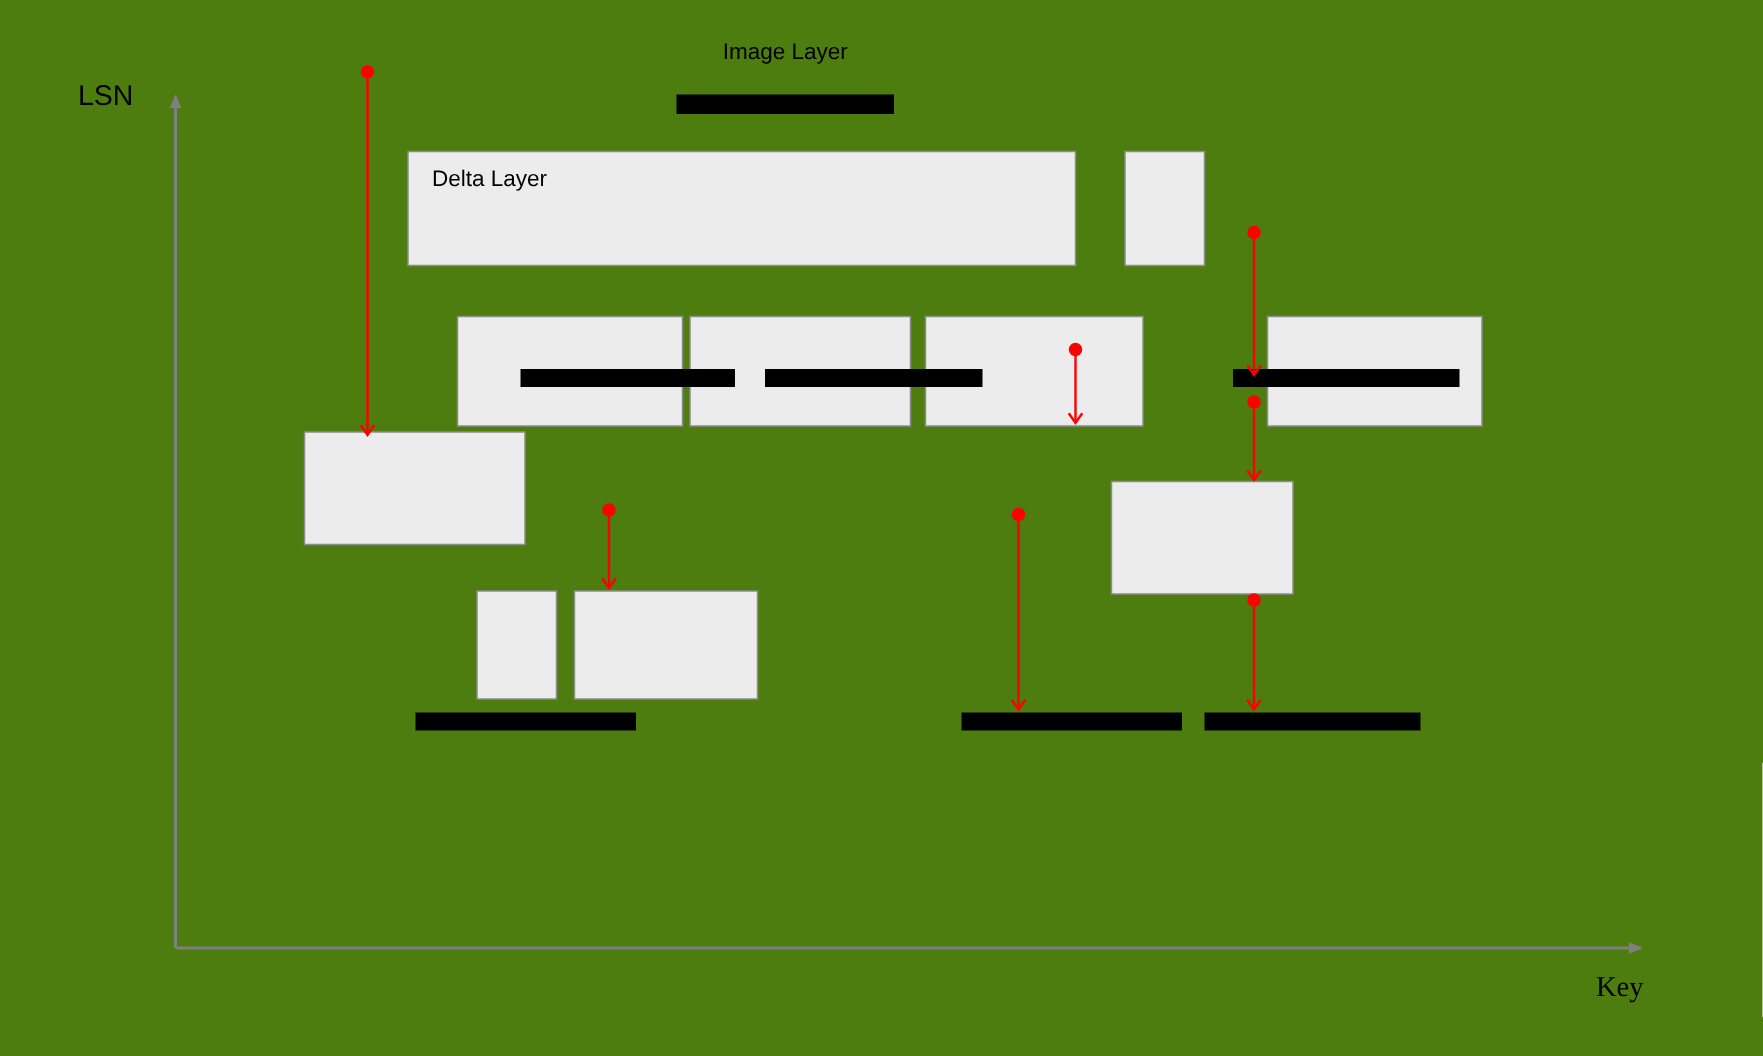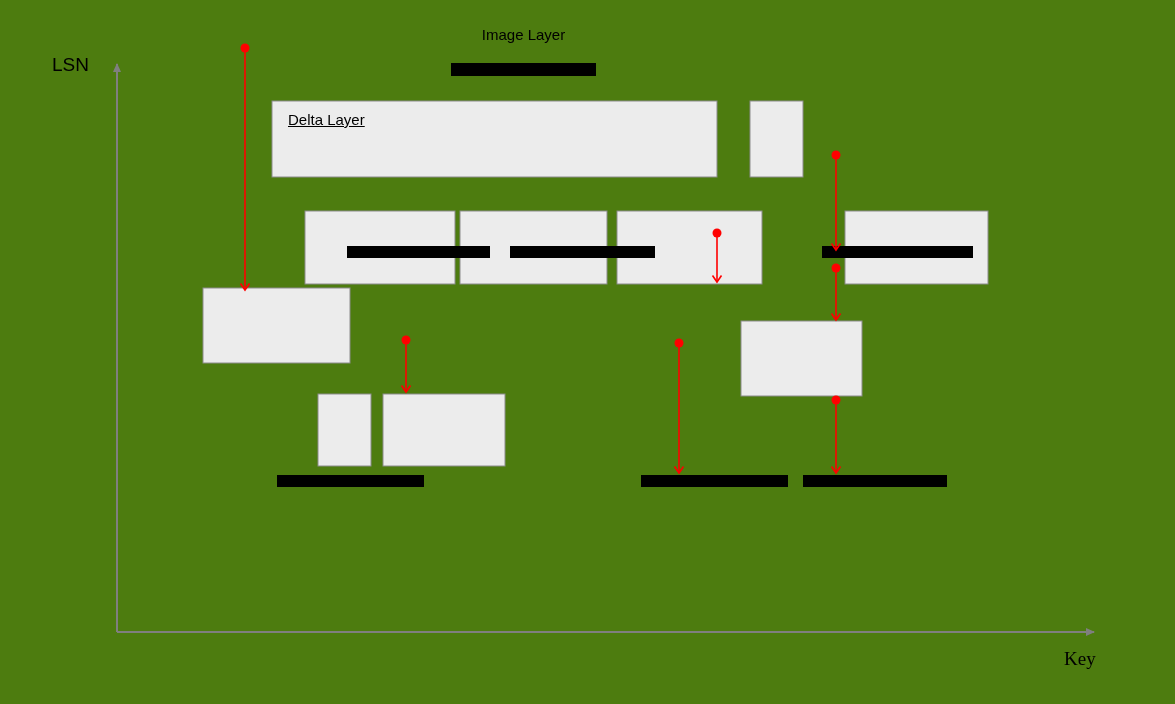--- a/index.html
+++ b/index.html
@@ -92,15 +92,15 @@
         <line x1="836" y1="400" x2="836" y2="473" stroke="#ff0000" stroke-width="1.6" marker-end="url(#red-head)"></line>
       </g>
   </svg>
 
   <div class="label axis-label" style="left:52px; top:54px;">LSN</div>
 
   <div class="label axis-label" style="left:1064px; top:648px;font-family:Liberation Serif, serif;">Key</div>
 
   <div class="label layer-label image-layer-label" style="left:451px; top:26px;">Image Layer</div>
 
-  <div class="label layer-label" style="left:288px; top:111px;text-decoration:underline;">Delta Layer</div>
+  <div class="label layer-label" style="left:288px; top:111px;">Delta Layer</div>
 
 </div>
 
 </body></html>

